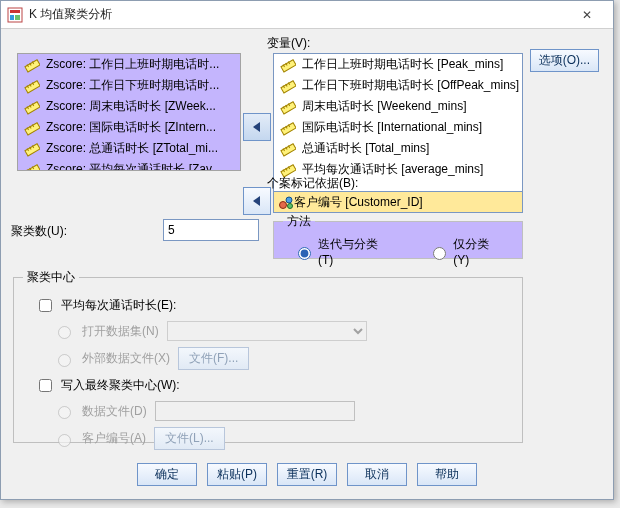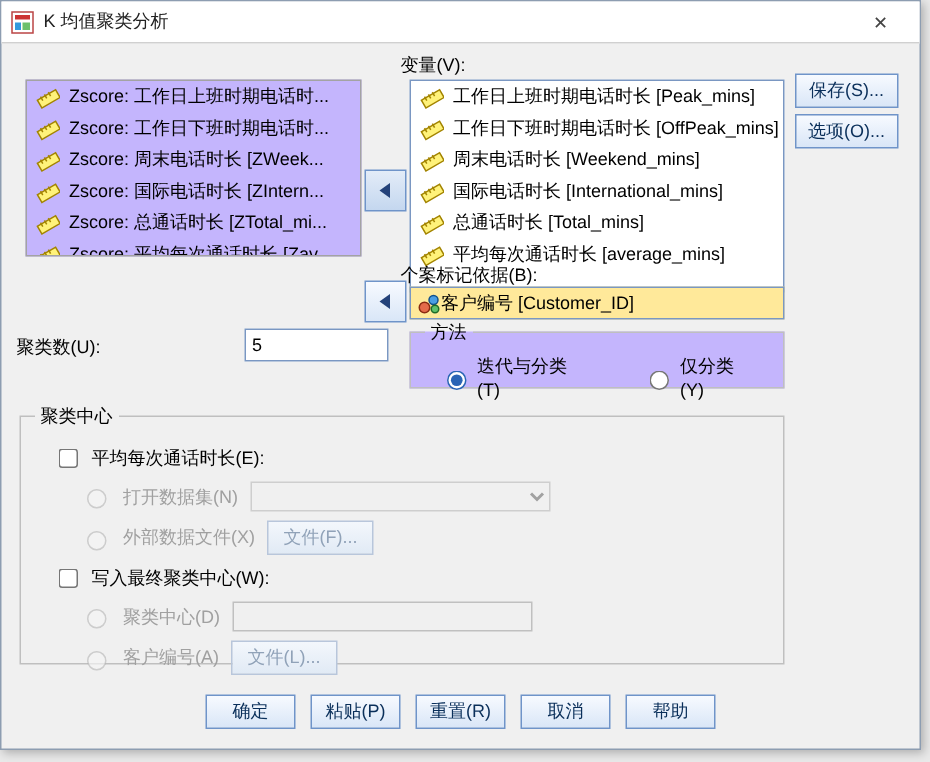--- a/index.html
+++ b/index.html
@@ -142,21 +142,20 @@
     <div class="right">
       <div class="sysbtn close">
         <span>✕</span>
       </div>
     </div>
   </div>
 
   <div class="body">
 
     <div class="right-buttons">
-      <button class="btn small">保存(S)...</button>
       <button class="btn small">选项(O)...</button>
     </div>
 
     <div class="section-label label-vars">变量(V):</div>
 
     <div class="src-list">
       <div class="list-row">
           <svg class="ruler">
             <use href="#ruler-g"></use>
           </svg>
@@ -286,21 +285,21 @@
           <span>外部数据文件(X)</span>
           <button class="btn-dis" disabled="">文件(F)...</button>
         </div>
 
         <label class="chk-row">
           <input type="checkbox" style="">
           <span>写入最终聚类中心(W):</span>
         </label>
         <div class="sub-row disabled">
           <input type="radio" disabled="" style="">
-          <span>聚类中心(D)</span>
+          <span>数据文件(D)</span>
           <input class="textbox-dis" disabled="" style="">
         </div>
         <div class="sub-row disabled">
           <input type="radio" disabled="" style="">
           <span>客户编号(A)</span>
           <button class="btn-dis" disabled="">文件(L)...</button>
         </div>
       </div>
     </fieldset>
 

